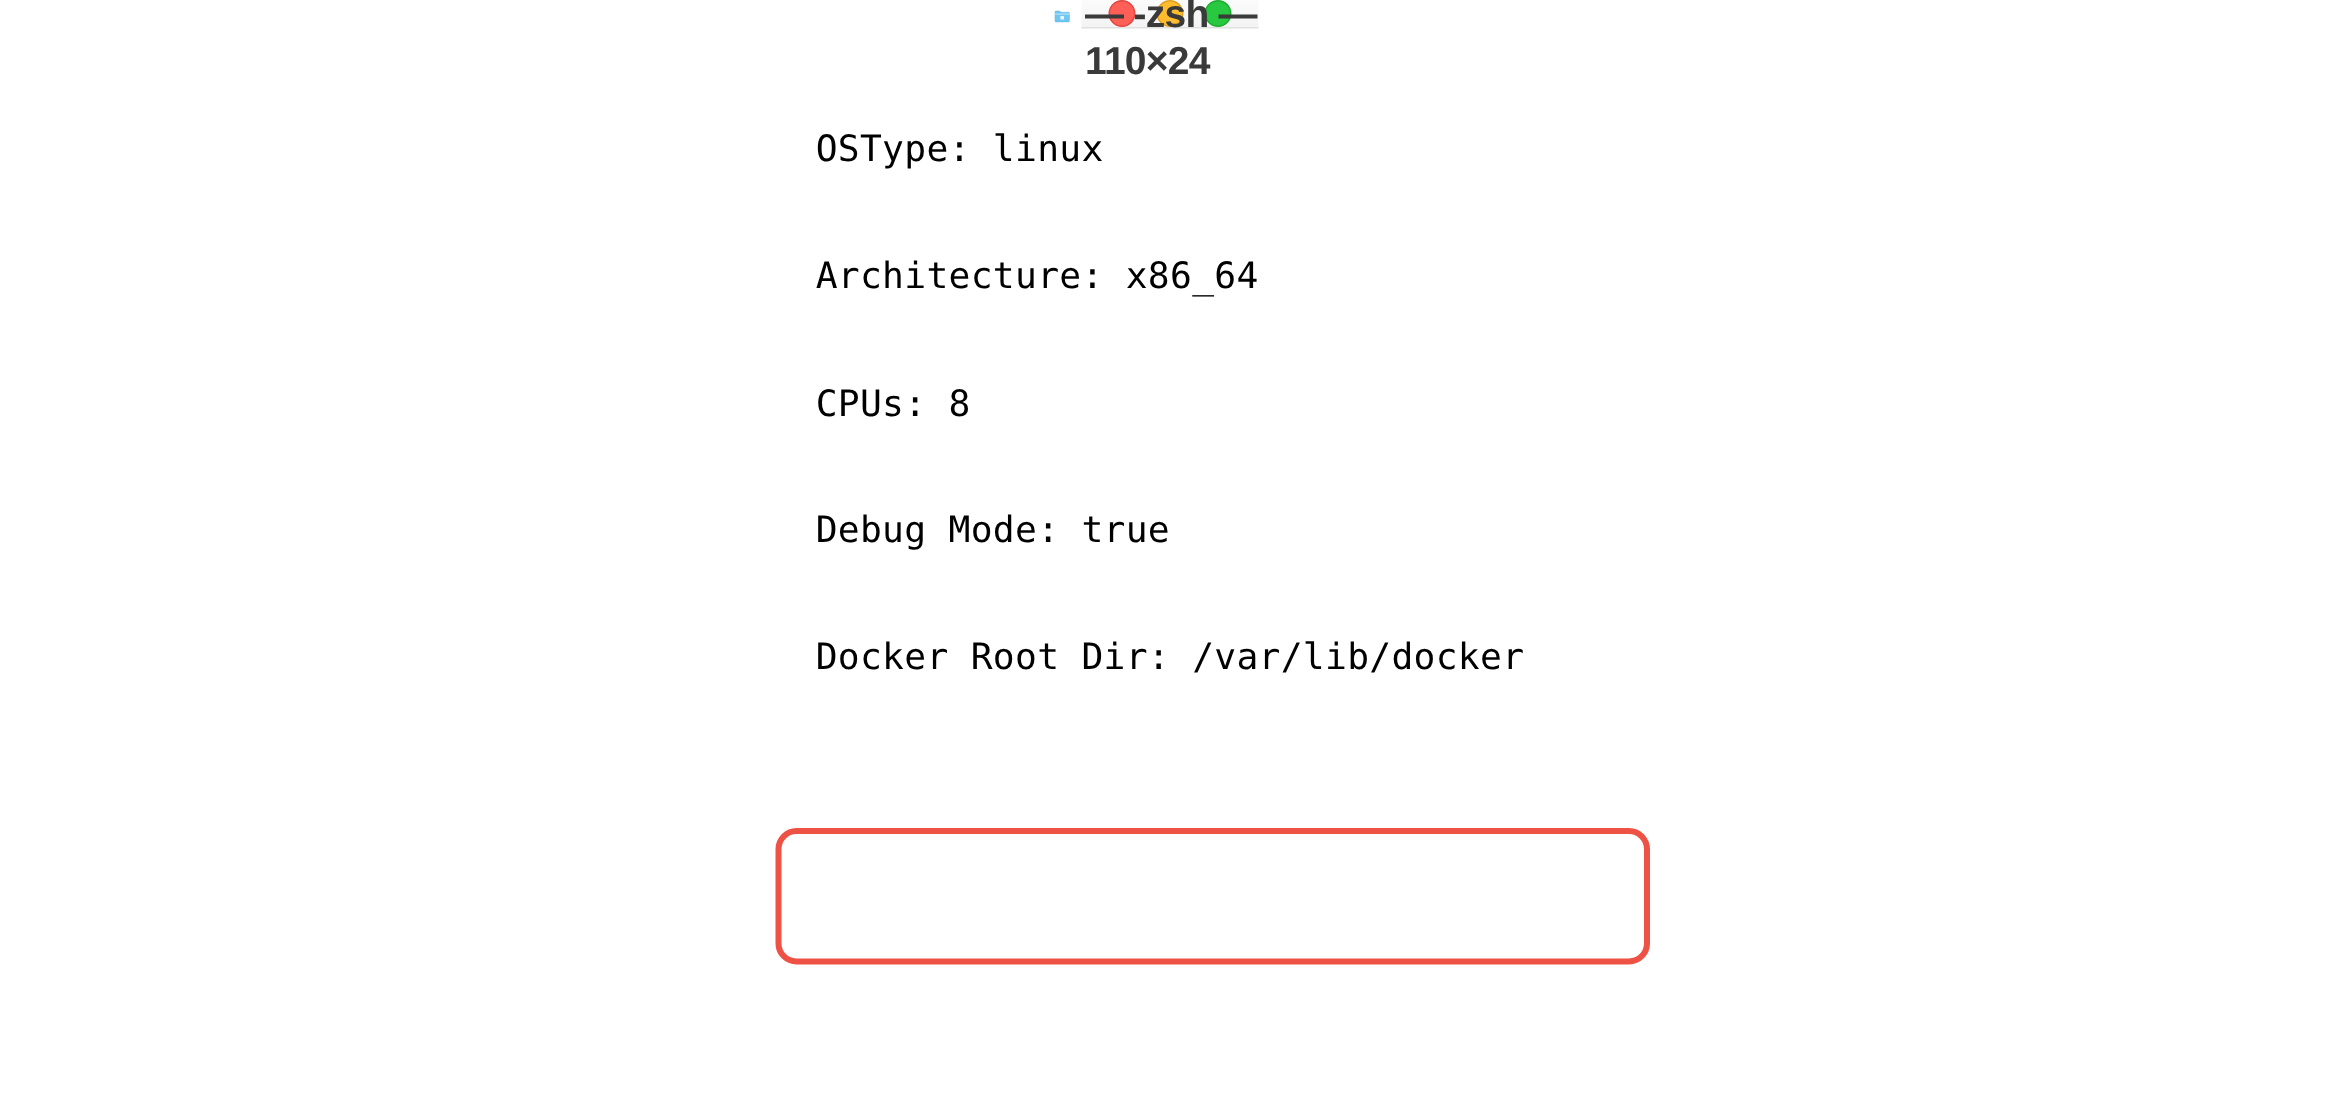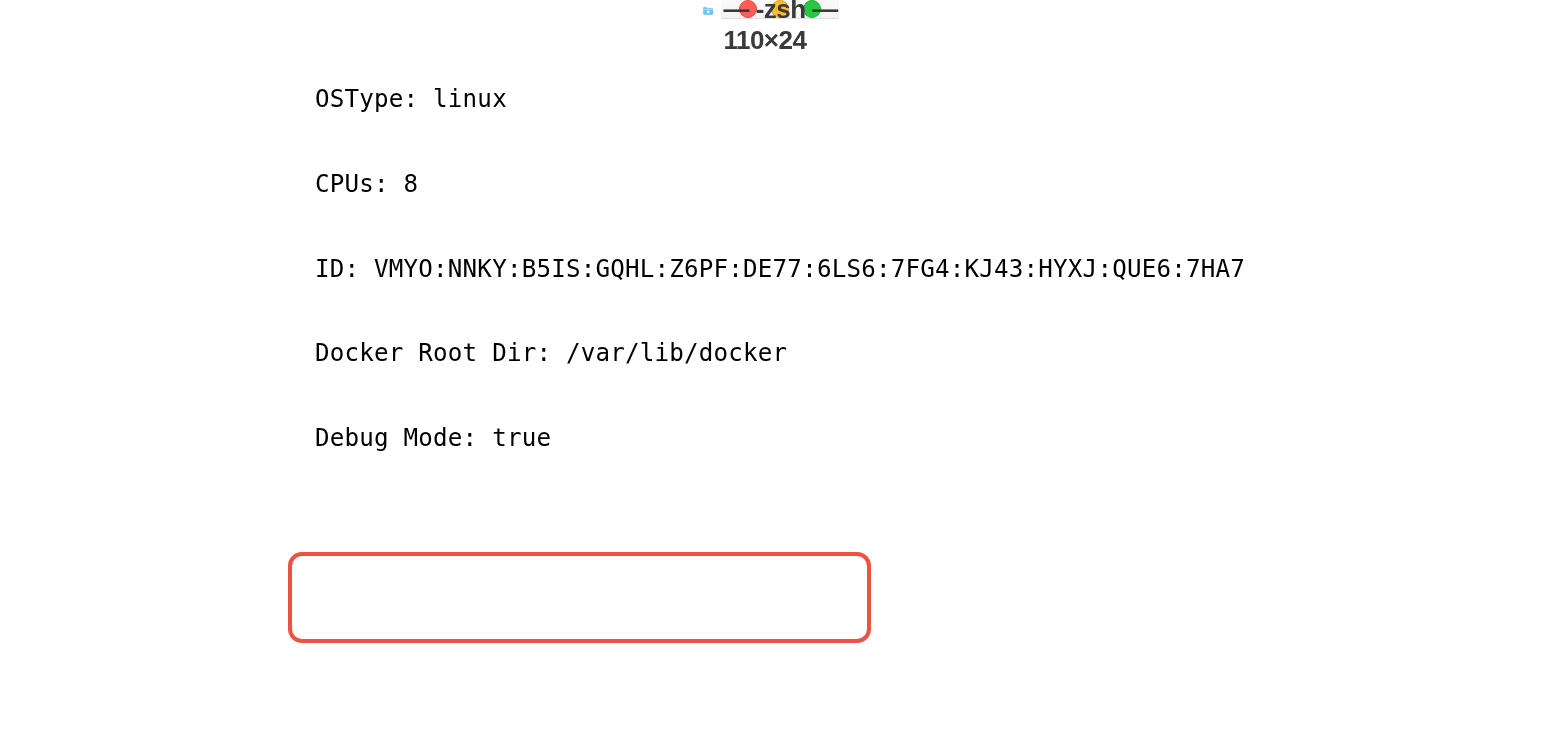--- a/index.html
+++ b/index.html
@@ -100,24 +100,24 @@
           <rect x="10" y="10" width="6" height="6" rx="1" fill="#ffffff" opacity="0.85"></rect>
           <path d="M13 11.5 L11.5 13 L13 13 L13 15 L14.5 13.5 L13 13.5 Z" fill="#ffffff"></path>
         </svg>
       </span>
       <span>whitepure — -zsh — 110×24</span>
     </div>
   </div>
 
   <div class="terminal-body">
     <span class="line">OSType: linux</span>
+    <span class="line">Architecture: x86_64</span>
     <span class="line">CPUs: 8</span>
-    <span class="line">ID: VMYO:NNKY:B5IS:GQHL:Z6PF:DE77:6LS6:7FG4:KJ43:HYXJ:QUE6:7HA7</span>
+    <span class="line">Debug Mode: true</span>
     <span class="line">Docker Root Dir: /var/lib/docker</span>
-    <span class="line">Debug Mode: true</span>
     
     
     
     
     
     
     
     
     
     

